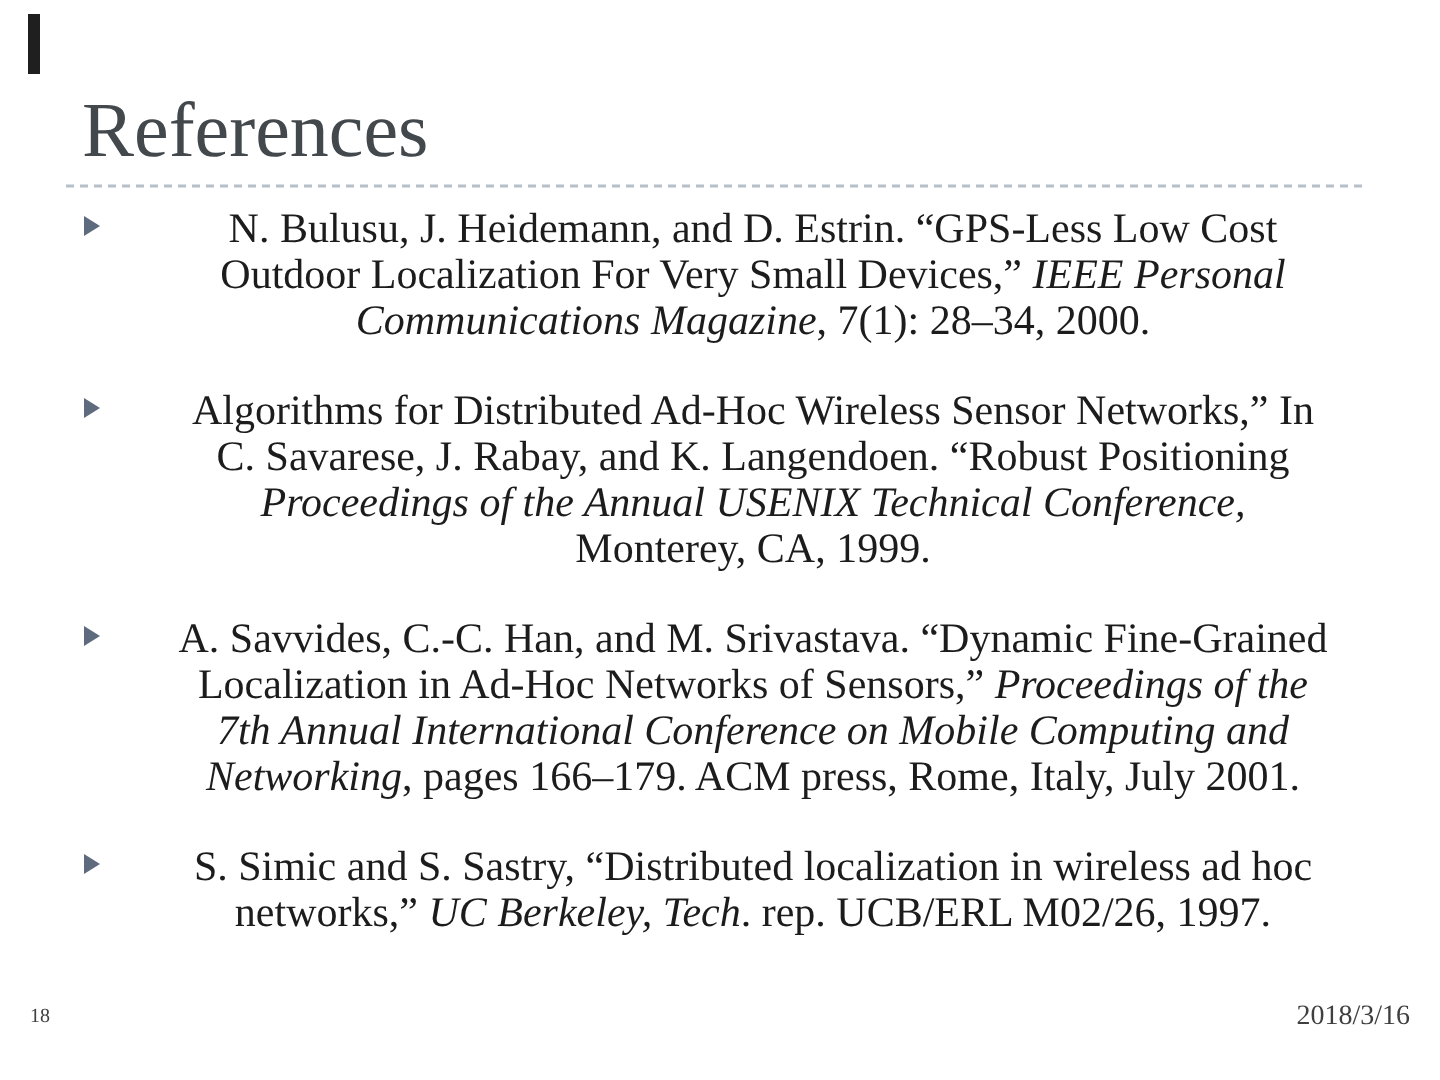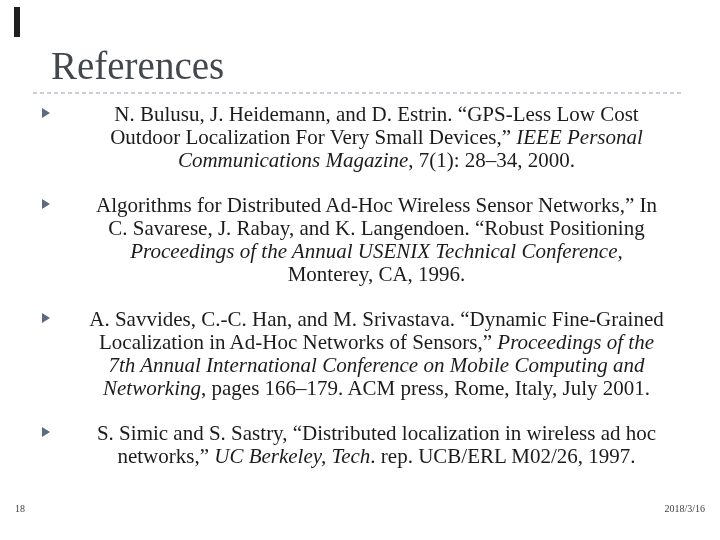--- a/index.html
+++ b/index.html
@@ -17,21 +17,21 @@
     width:720px;height:540px;
     background:var(--bg-color);
     overflow:hidden;
     font-family:"Liberation Serif", serif;
   }
   .corner-bar{
     position:absolute;left:14px;top:7px;width:6px;height:30px;
     background:#1f1f1f;
   }
   .slide-title{
-    position:absolute;left:51px;top:46px;
+    position:absolute;left:41px;top:46px;
     font-size:39px;line-height:40px;
     color:var(--title-color);
     letter-spacing:0px;
     text-align:right;
   }
   .divider{
     position:absolute;left:33px;top:89px;width:650px;height:8px;
   }
   .ref-list{
     position:absolute;left:64px;top:103px;width:625px;
@@ -51,21 +51,21 @@
   }
   .ref-line{display:block;white-space:nowrap;text-align:center;}
   .it{font-style:italic;}
   .footer-page{
     position:absolute;left:15px;top:501px;
     font-size:10px;line-height:15px;
     color:var(--footer-color);
   }
   .footer-date{
     position:absolute;right:15px;top:501px;
-    font-size:10px;line-height:15px;
+    font-size:14px;line-height:15px;
     color:var(--footer-color);
     text-align:right;
   }
 </style>
 </head>
 <body>
 
 <div class="slide">
   <div class="corner-bar"></div>
 
@@ -80,21 +80,21 @@
         <span class="bullet-tri"></span>
         <div class="ref-line"><span>N. Bulusu, J. Heidemann, and D. Estrin. “GPS-Less Low Cost</span></div>
         <div class="ref-line"><span>Outdoor Localization For Very Small Devices,” </span><span class="it">IEEE Personal</span></div>
         <div class="ref-line"><span class="it">Communications Magazine</span><span>, 7(1): 28–34, 2000.</span></div>
       </div>
       <div class="ref-item">
         <span class="bullet-tri"></span>
         <div class="ref-line"><span>Algorithms for Distributed Ad-Hoc Wireless Sensor Networks,” In</span></div>
         <div class="ref-line"><span>C. Savarese, J. Rabay, and K. Langendoen. “Robust Positioning</span></div>
         <div class="ref-line"><span class="it">Proceedings of the Annual USENIX Technical Conference,</span></div>
-        <div class="ref-line"><span>Monterey, CA, 1996.</span></div>
+        <div class="ref-line"><span>Monterey, CA, 1999.</span></div>
       </div>
       <div class="ref-item">
         <span class="bullet-tri"></span>
         <div class="ref-line"><span>A. Savvides, C.-C. Han, and M. Srivastava. “Dynamic Fine-Grained</span></div>
         <div class="ref-line"><span>Localization in Ad-Hoc Networks of Sensors,” </span><span class="it">Proceedings of the</span></div>
         <div class="ref-line"><span class="it">7th Annual International Conference on Mobile Computing and</span></div>
         <div class="ref-line"><span class="it">Networking</span><span>, pages 166–179. ACM press, Rome, Italy, July 2001.</span></div>
       </div>
       <div class="ref-item">
         <span class="bullet-tri"></span>

